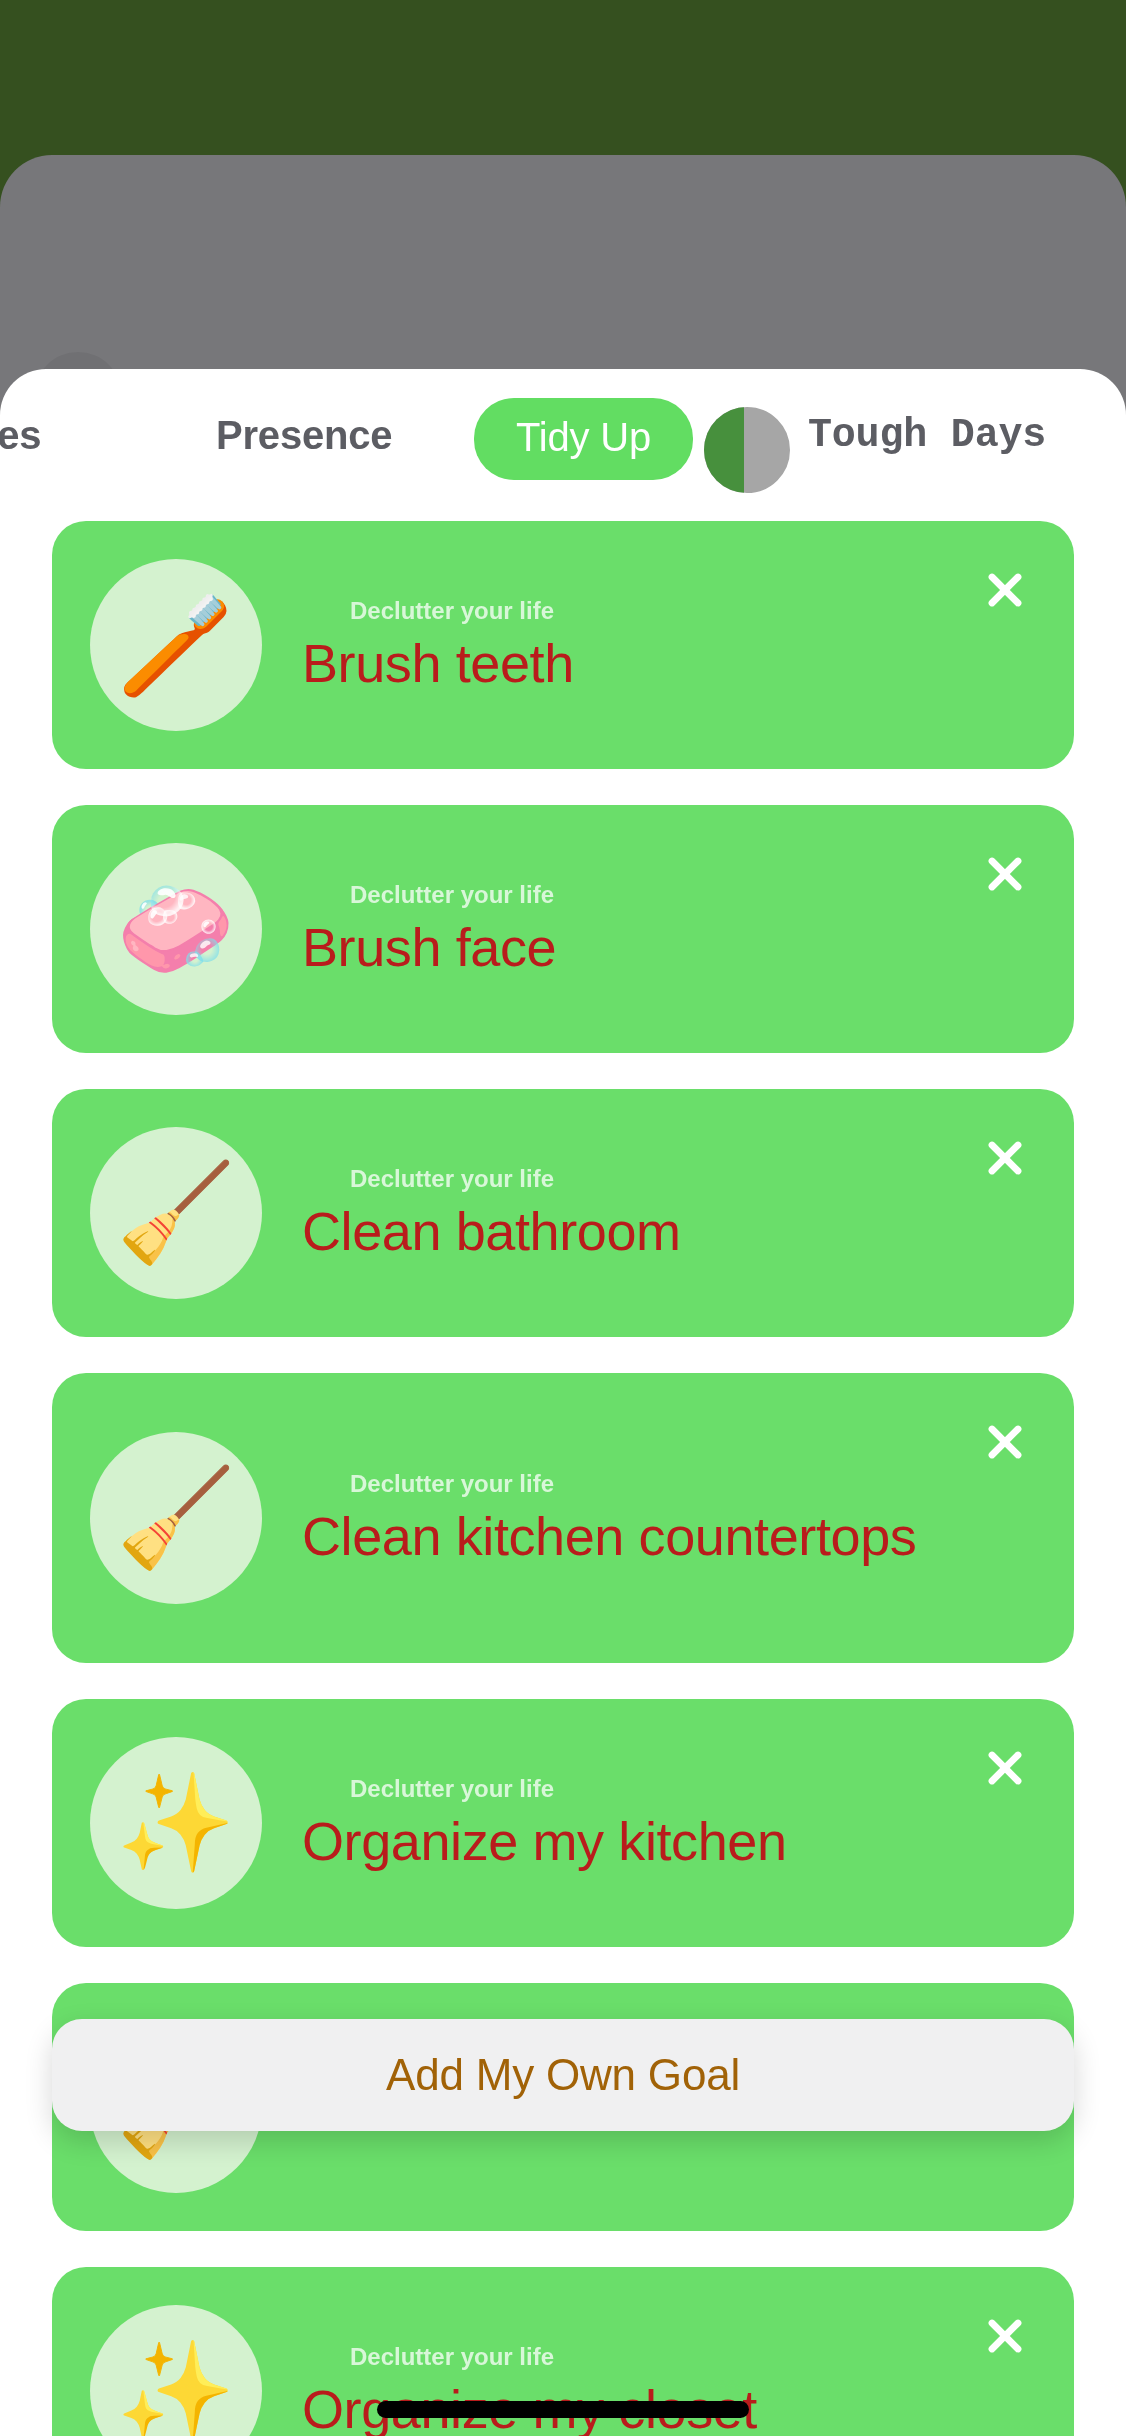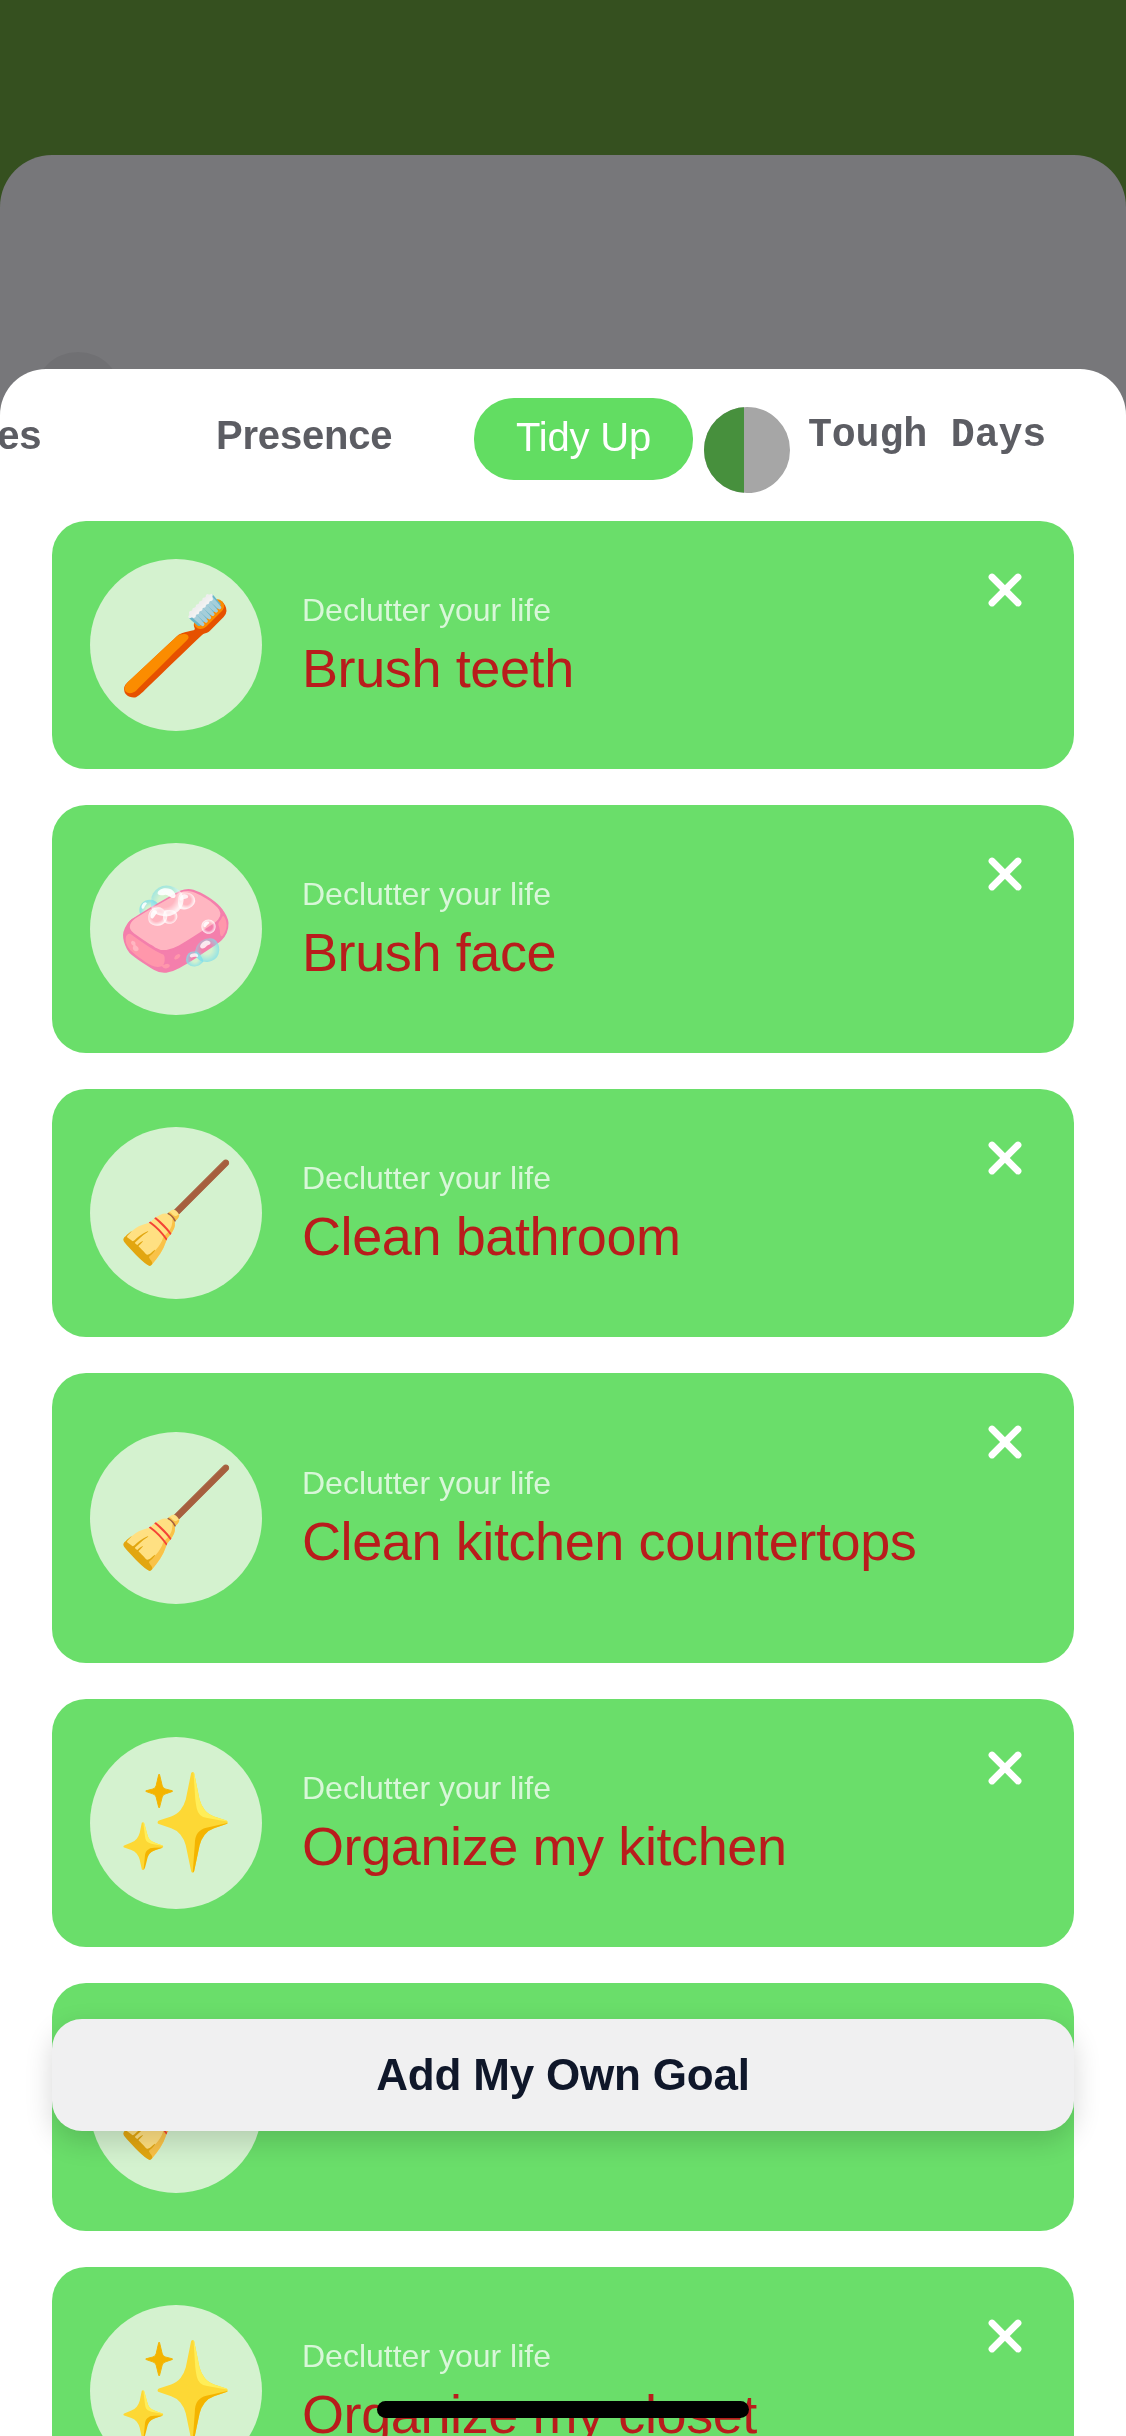--- a/index.html
+++ b/index.html
@@ -143,26 +143,27 @@
     user-select:none;
   }
 
   .goal-text {
     flex:1 1 auto;
     padding-left:40px;
     padding-right:30px;
     min-width:0;
   }
   .goal-sub {
-    font-size:32px;
-    font-weight:400;
+    font-size:24px;
+    font-weight:700;
     color:rgba(255,255,255,0.74);
     line-height:1.18;
     margin-bottom:8px;
     white-space:nowrap;
+    margin-left:48px;
   }
   .goal-title {
     font-size:54px;
     font-weight:400;
     color:#b91c1c;
     line-height:1.12;
     letter-spacing:-0.4px;
   }
 
   .goal-close {
@@ -181,22 +182,22 @@
     background:#f0f0f1;
     border-radius:30px;
     box-shadow:0 10px 28px rgba(0,0,0,0.16);
     display:flex;
     align-items:center;
     justify-content:center;
     z-index:20;
   }
   .add-goal-btn span {
     font-size:44px;
-    font-weight:700;
-    color:#0f172a;
+    font-weight:400;
+    color:#a16207;
     letter-spacing:-0.2px;
   }
 
   
   .home-indicator {
     position:absolute;
     left:50%;
     transform:translateX(-50%);
     bottom:18px;
     width:372px; height:17px;

